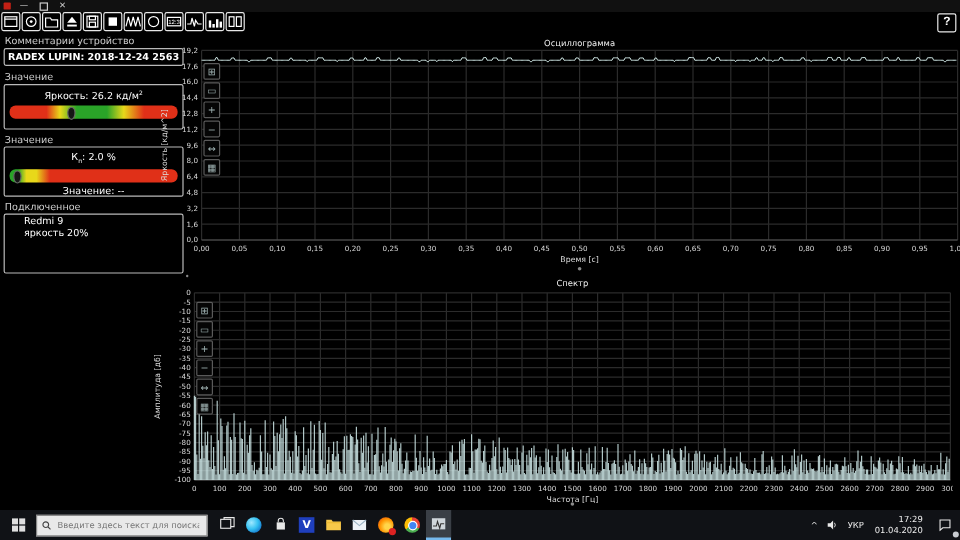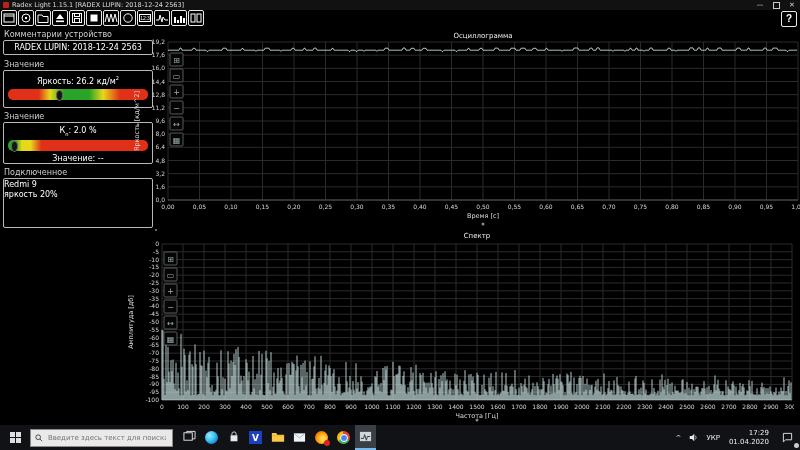--- a/index.html
+++ b/index.html
@@ -14,21 +14,21 @@
   
   .toolbar{position:absolute;left:1px;top:10px;height:18px;display:flex;gap:1px;}
   .tbtn{width:16px;height:16px;background:#000;border:1px solid #e8e8e8;border-radius:2px;display:flex;align-items:center;justify-content:center;padding:0;box-sizing:border-box;}
   .tbtn svg{display:block;}
   .helpbtn{position:absolute;left:781px;top:11px;width:16px;height:16px;background:#000;border:1px solid #e8e8e8;border-radius:2px;color:#fff;font-size:10px;font-weight:bold;line-height:14px;text-align:center;padding:0;box-sizing:border-box;}
   
   .seclabel{position:absolute;left:4px;font-size:8px;color:#cfcfcf;}
   .sbox{position:absolute;left:3px;width:150px;border:1px solid #b9b9b9;border-radius:2px;background:#000;box-sizing:border-box;text-align:center;font-size:8px;color:#fff;}
   .gradwrap{position:relative;margin:3px 4px 3px 4px;height:11px;border-radius:5px;}
   .marker{position:absolute;top:1px;width:5px;height:9px;background:#151515;border:1px solid #666;border-radius:50% 50% 50% 50%/45% 45% 55% 55%;}
-  .commentbox{white-space:pre-line;text-align:left;padding:1px 0;font-size:8px;line-height:1.25;}
+  .commentbox{white-space:pre-line;text-align:left;padding:1px 16px;font-size:8px;line-height:1.25;}
   .grip{position:absolute;left:155px;top:229px;width:2px;height:2px;border-radius:50%;background:#888;}
   
   .taskbar{position:absolute;left:0;top:425px;width:800px;height:25px;background:#101216;display:flex;align-items:center;}
   .startbtn{width:30px;height:25px;display:flex;align-items:center;justify-content:center;}
   .winlogo{display:grid;grid-template-columns:5px 5px;grid-template-rows:5px 5px;gap:1px;}
   .winlogo i{background:#dfdfdf;}
   .searchbox{width:143px;height:18px;background:#e9e9e9;border:1px solid #8a8a8a;display:flex;align-items:center;gap:3px;padding:0 4px;box-sizing:border-box;}
   .searchbox input{border:none;background:transparent;outline:none;font-size:7px;color:#333;width:120px;font-family:"DejaVu Sans",sans-serif;}
   .tk{width:21px;height:25px;display:flex;align-items:center;justify-content:center;position:relative;}
   .tk.active{background:#3a3f46;box-shadow:inset 0 -2px 0 #76b9ed;}
@@ -36,21 +36,20 @@
   .trayitem{display:flex;align-items:center;justify-content:center;height:25px;padding:0 4px;color:#e8e8e8;font-size:7px;}
   .clock{text-align:right;line-height:1.2;font-size:7px;color:#eee;padding:0 5px;}
   .badge{position:absolute;right:1px;bottom:2px;width:5px;height:5px;border-radius:50%;background:#c9cdd2;}
   .chartbox{position:absolute;}
 </style>
 </head>
 <body>
 
 <div class="titlebar">
   <span class="appicon"></span>
-  <span class="title">Radex Light 1.15.1 [RADEX LUPIN: 2018-12-24 2563]</span>
   <span class="wc">—</span>
   <span class="wc wc-max"><i></i></span>
   <span class="wc">✕</span>
 </div>
 
 <div class="toolbar" id="toolbar">
     <button class="tbtn">
       <svg width="14" height="14" viewBox="0 0 14 14">
         <rect x="2" y="3" width="10" height="8" fill="none" stroke="#fff"></rect>
         <line x1="2" y1="5" x2="12" y2="5" stroke="#fff"></line>
@@ -117,21 +116,21 @@
     <button class="tbtn">
       <svg width="14" height="14" viewBox="0 0 14 14">
         <rect x="2" y="3" width="4" height="8" fill="none" stroke="#fff"></rect>
         <rect x="8" y="3" width="4" height="8" fill="none" stroke="#fff"></rect>
       </svg>
     </button>
   </div>
 <button class="helpbtn">?</button>
 
 <div class="seclabel" style="top:30px">Комментарии устройство</div>
-<div class="sbox" style="top:40px;height:15px;line-height:13px;">
+<div class="sbox" style="top:40px;height:15px;line-height:13px;font-weight:bold;">
   <span>RADEX LUPIN: 2018-12-24 2563</span>
 </div>
 
 <div class="seclabel" style="top:60px">Значение</div>
 <div class="sbox" style="top:70px;height:38px;">
   <div style="margin-top:4px"><span>Яркость: 26.2 кд/м</span><sup style="font-size:5px">2</sup></div>
   <div class="gradwrap" id="grad1" style="background: linear-gradient(90deg, rgb(224, 48, 24) 0%, rgb(224, 48, 24) 22%, rgb(232, 216, 26) 30%, rgb(42, 164, 40) 40%, rgb(42, 164, 40) 58%, rgb(232, 216, 26) 68%, rgb(224, 48, 24) 80%);">
     <span class="marker" id="marker1" style="left: 34%;"></span>
   </div>
 </div>

